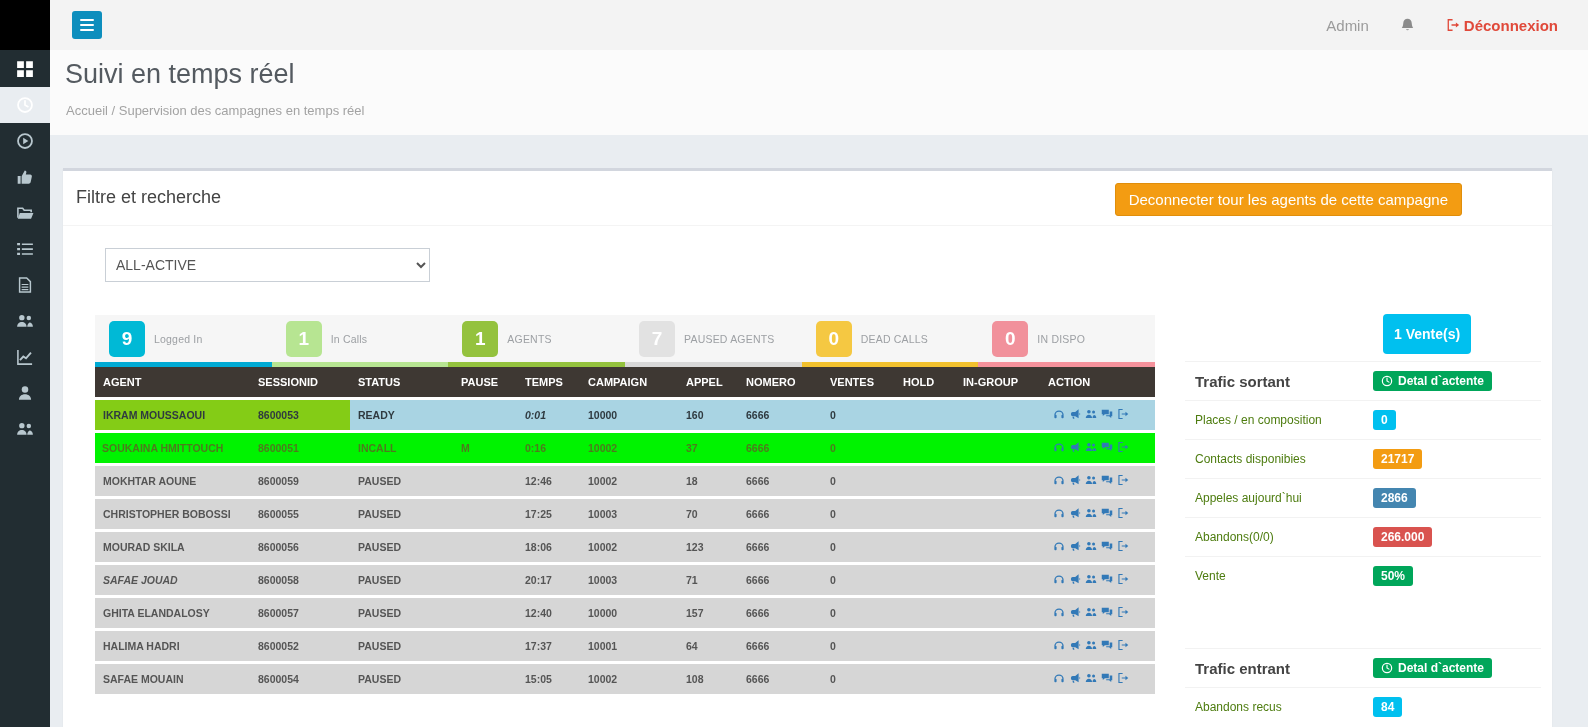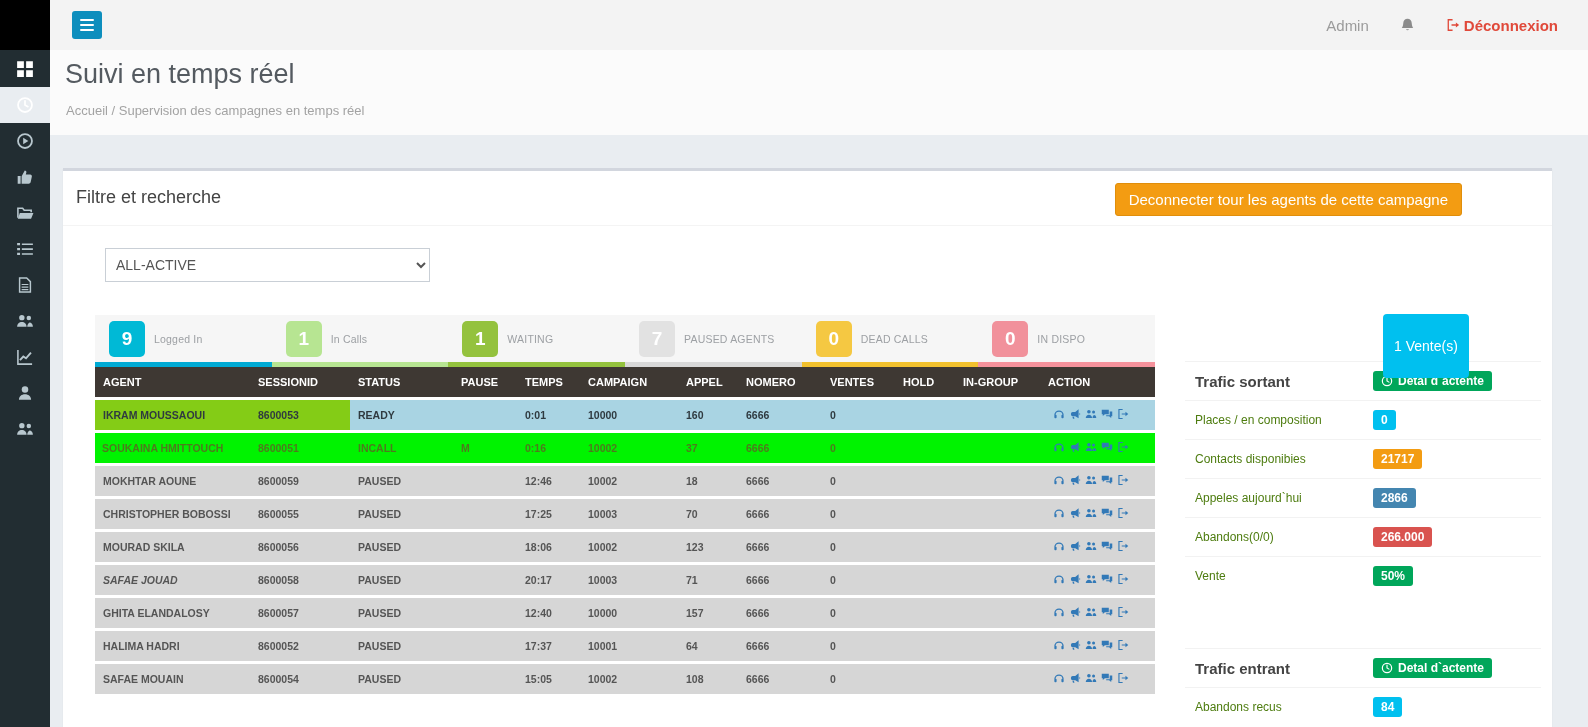--- a/index.html
+++ b/index.html
@@ -58,21 +58,21 @@
   .agent-table{width:1060px;border-collapse:separate;border-spacing:0 3px;table-layout:fixed;margin-top:-3px}
   .agent-table th{background:#3e3833;color:#fff;font-size:11px;text-align:left;padding:9px 0 9px 8px;font-weight:bold;white-space:nowrap}
   .agent-table td{font-size:10.5px;font-weight:bold;padding:8px 0 8px 8px;white-space:nowrap;overflow:hidden}
   .action-cell{text-align:right;padding-right:26px !important}
   .act-ico{font-size:12px;margin-left:4px;color:#3279b7;cursor:pointer}
 
   
   .right-panel{position:absolute;left:1122px;top:140px;width:356px}
   .vente-wrap{height:50px;position:relative}
   .vente-btn{position:absolute;left:198px;top:3px;background:#00c0ef;color:#fff;border:none;border-radius:4px;
-    font-weight:normal;font-size:14px;padding:24px 11px;cursor:pointer;font-family:inherit}
+    font-weight:bold;font-size:14px;padding:12px 11px;cursor:pointer;font-family:inherit}
   .rp-row{display:flex;align-items:center;min-height:39px;border-top:1px solid #f2f2f2}
   .rp-label{flex:0 0 188px;padding-left:10px;font-size:12px;color:#4d7c0f}
   .rp-label.bold{font-size:15px;font-weight:bold;color:#444}
   .rp-badge{display:inline-flex;align-items:center;gap:5px;color:#fff;font-weight:bold;font-size:12px;padding:3px 8px;border-radius:3px}
   .rp-badge .ico{font-size:12px}
   .rp-spacer{height:53px}
 </style>
 </head>
 <body>
 
@@ -217,21 +217,21 @@
         <div class="stat">
           <div class="stat-box" style="background: rgb(0, 185, 214); color: rgb(255, 255, 255);">9</div>
           <span class="stat-label">Logged In</span>
         </div>
         <div class="stat">
           <div class="stat-box" style="background: rgb(183, 229, 146); color: rgb(255, 255, 255);">1</div>
           <span class="stat-label">In Calls</span>
         </div>
         <div class="stat">
           <div class="stat-box" style="background: rgb(148, 194, 62); color: rgb(255, 255, 255);">1</div>
-          <span class="stat-label">WAITING</span>
+          <span class="stat-label">AGENTS</span>
         </div>
         <div class="stat">
           <div class="stat-box" style="background: rgb(226, 226, 226); color: rgb(255, 255, 255);">7</div>
           <span class="stat-label">PAUSED AGENTS</span>
         </div>
         <div class="stat">
           <div class="stat-box" style="background: rgb(245, 200, 66); color: rgb(255, 255, 255);">0</div>
           <span class="stat-label">DEAD CALLS</span>
         </div>
         <div class="stat">
@@ -277,21 +277,21 @@
             <th>IN-GROUP</th>
             <th>ACTION</th>
           </tr>
         </thead>
       <tbody>
           <tr>
             <td style="background: #84cc16; color: rgb(47, 58, 64);">IKRAM MOUSSAOUI</td>
             <td style="background: #84cc16; color: rgb(47, 58, 64); margin-left: 8px;">8600053</td>
             <td style="background: rgb(169, 212, 227); color: rgb(47, 58, 64);">READY</td>
             <td style="background: rgb(169, 212, 227); color: rgb(47, 58, 64);"></td>
-            <td style="background: rgb(169, 212, 227); color: rgb(47, 58, 64);">0:01</td>
+            <td style="background: rgb(169, 212, 227); color: rgb(47, 58, 64); font-style: italic;">0:01</td>
             <td style="background: rgb(169, 212, 227); color: rgb(47, 58, 64);">10000</td>
             <td style="background: rgb(169, 212, 227); color: rgb(47, 58, 64);">160</td>
             <td style="background: rgb(169, 212, 227); color: rgb(47, 58, 64);">6666</td>
             <td style="background: rgb(169, 212, 227); color: rgb(47, 58, 64);">0</td>
             <td style="background: rgb(169, 212, 227); color: rgb(47, 58, 64);"></td>
             <td style="background: rgb(169, 212, 227); color: rgb(47, 58, 64);"></td>
             <td class="action-cell" style="background: rgb(169, 212, 227);"><span class="ico act-ico">
                 <svg viewBox="0 0 16 16">
                   <path fill="none" stroke="currentColor" stroke-width="1.6" d="M2.6 9.5a5.4 5.4 0 0110.8 0"></path>
                   <rect x="1.8" y="9" width="3" height="4.6" rx="1.2" fill="currentColor"></rect>

